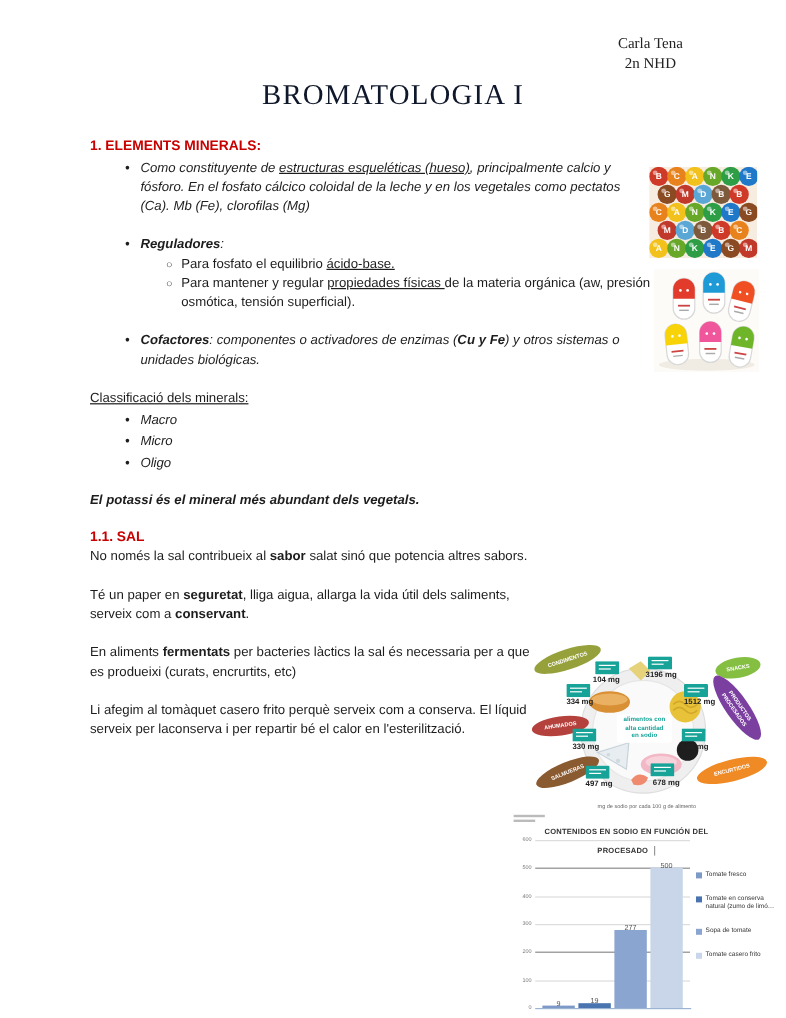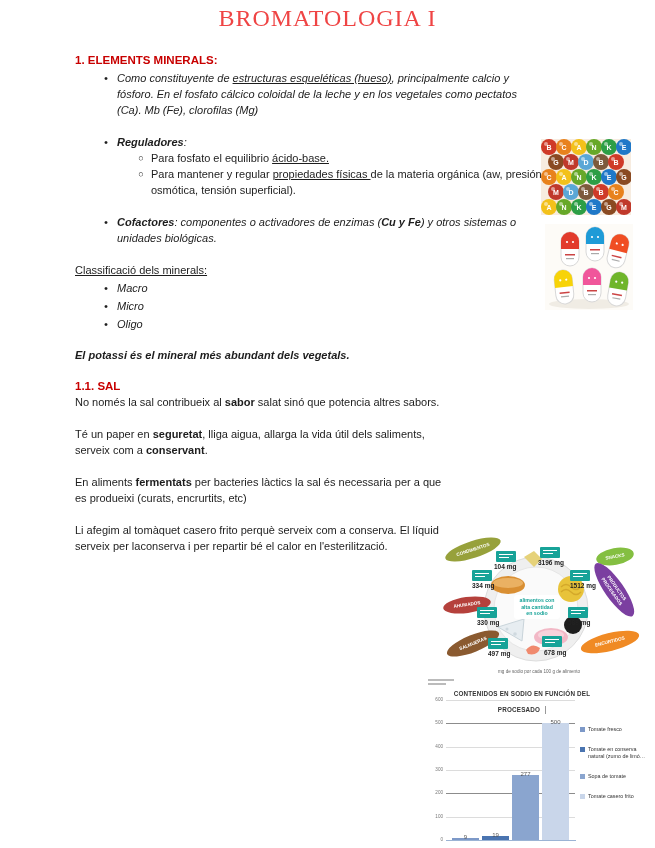--- a/index.html
+++ b/index.html
@@ -3,21 +3,21 @@
 <meta charset="utf-8">
 <style>
   html,body{margin:0;padding:0;background:#fff;}
   .page{position:relative;width:655px;height:848px;background:#ffffff;overflow:hidden;
         font-family:"Liberation Sans",sans-serif;font-size:11px;color:#1d1d1d;line-height:16px;}
 
   
   .author{padding-top:28px;margin-left:494px;width:96px;text-align:center;
           font-family:"Liberation Serif",serif;font-size:12.5px;line-height:17px;color:#222;}
   .doc-title{margin-top:10px;text-align:center;font-family:"Liberation Serif",serif;
-             font-size:24px;letter-spacing:1px;color:#ef4444;}
+             font-size:24px;letter-spacing:1px;color:#0f172a;}
 
   
   .content{margin:26px 0 0 75px;width:468px;}
   .h1{color:#b21111;font-weight:bold;font-size:15px;line-height:19px;}
   .h2{color:#c80000;font-weight:bold;font-size:11.5px;margin-top:23px;}
   .u{text-decoration:underline;}
   .b{font-weight:bold;}
   .brow{display:flex;margin-top:2px;font-style:italic;}
   .brow .dot{width:22px;margin-left:20px;text-align:center;flex:0 0 auto;}
   .brow .dot::before{content:"\2022";}
@@ -75,20 +75,24 @@
   #legend{position:absolute;left:152px;top:48px;width:73px;display:flex;flex-direction:column;gap:13px;}
   .legend-item{display:flex;align-items:flex-start;gap:3px;}
   .legend-swatch{flex:0 0 auto;width:5px;height:5px;margin-top:1px;}
   .legend-text{font-size:5.4px;line-height:7px;color:#333;}
 </style>
 </head>
 <body>
 
 <div class="page">
 
+  <div class="author">
+    <div>Carla Tena</div>
+    <div>2n NHD</div>
+  </div>
   <div class="doc-title">BROMATOLOGIA I</div>
 
   <div class="content">
     <div class="h2">1. ELEMENTS MINERALS:</div>
 
     <div class="brow">
       <span class="dot"></span>
       <span class="btxt"><span>Como constituyente de </span><span class="u">estructuras esqueléticas (hueso)</span><span>, principalmente calcio y fósforo. En el fosfato cálcico coloidal de la leche y en los vegetales como pectatos (Ca). Mb (Fe), clorofilas (Mg)</span></span>
     </div>
     <div class="gap14"></div>

